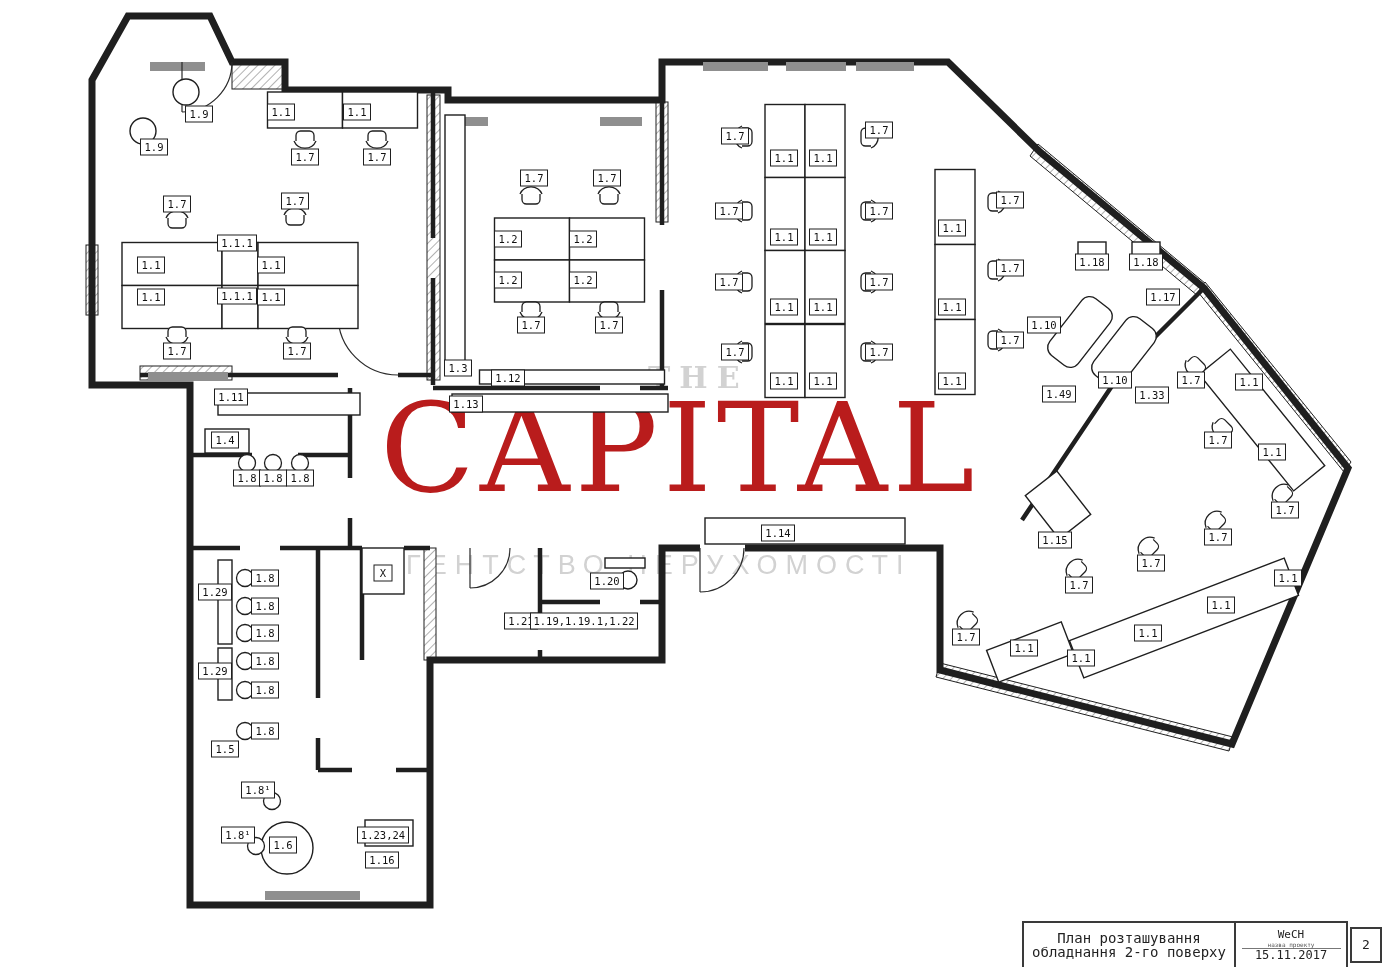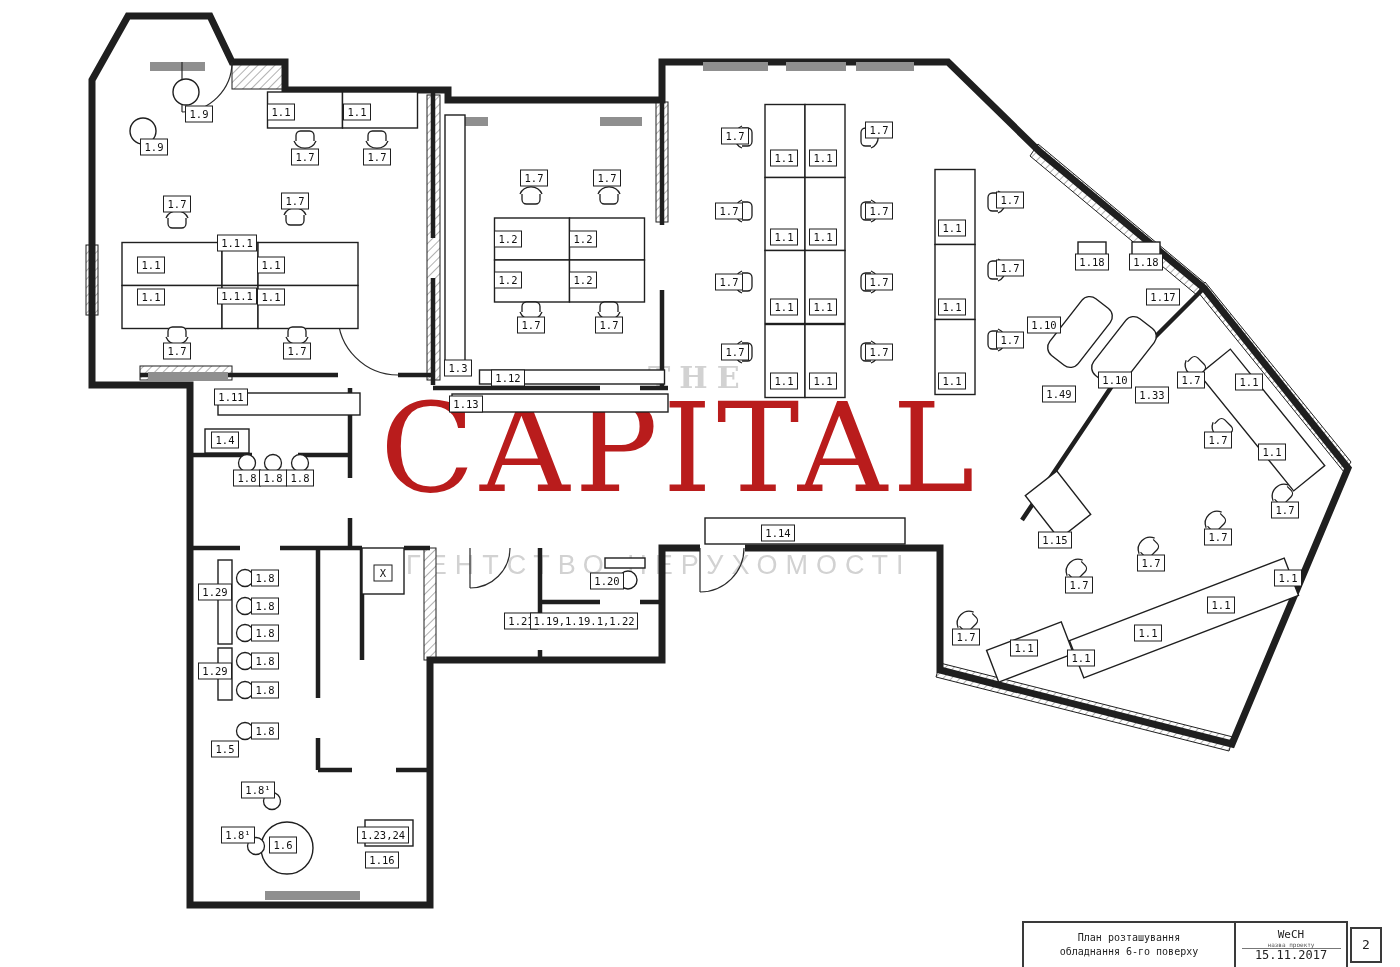--- a/index.html
+++ b/index.html
@@ -16,21 +16,21 @@
   .winbar{fill:#8f8f8f;stroke:none;}
   .door{fill:none;stroke:#2a2a2a;stroke-width:1.2;}
   .desk{fill:#ffffff;stroke:#1f1f1f;stroke-width:1.4;}
   .chair{fill:#ffffff;stroke:#1f1f1f;stroke-width:1.3;}
   .lblbox{fill:#ffffff;stroke:#1f1f1f;stroke-width:1;}
   .lbltx{font:10.5px "DejaVu Sans Mono",monospace;fill:#111;text-anchor:middle;}
   
   .titleblock{position:absolute;left:1022px;top:921px;width:322px;height:44px;border:2px solid #3a3a3a;
       display:flex;background:#fff;color:#222;}
   .tb-left{flex:1;display:flex;flex-direction:column;justify-content:center;align-items:center;
-      font-size:10px;line-height:14px;}
+      font-size:14px;line-height:14px;}
   .tb-right{width:110px;border-left:2px solid #3a3a3a;display:flex;flex-direction:column;
       align-items:center;justify-content:center;}
   .tb-company{font-size:11px;line-height:12px;}
   .tb-sub{font-size:6px;line-height:7px;border-bottom:1px solid #777;width:90%;text-align:center;color:#555;}
   .tb-date{font-size:12px;line-height:13px;}
   .pagebox{position:absolute;left:1350px;top:927px;width:28px;height:32px;border:2px solid #3a3a3a;
       background:#fff;text-align:center;line-height:32px;font-size:13px;color:#222;}
 </style>
 </head>
 <body>
@@ -485,21 +485,21 @@
         <rect x="530.5" y="613" width="107" height="16" class="lblbox"></rect>
         <text x="584" y="624.8" class="lbltx">1.19,1.19.1,1.22</text>
         <rect x="590.5" y="573" width="33" height="16" class="lblbox"></rect>
         <text x="607" y="584.8" class="lbltx">1.20</text>
       </g>
   </svg>
 
   <div class="titleblock">
     <div class="tb-left">
       <div>План розташування</div>
-      <div>обладнання 6-го поверху</div>
+      <div>обладнання 2-го поверху</div>
     </div>
     <div class="tb-right">
       <div class="tb-company">WeCH</div>
       <div class="tb-sub">назва проекту</div>
       <div class="tb-date">15.11.2017</div>
     </div>
   </div>
   <div class="pagebox">2</div>
 
 </div>

